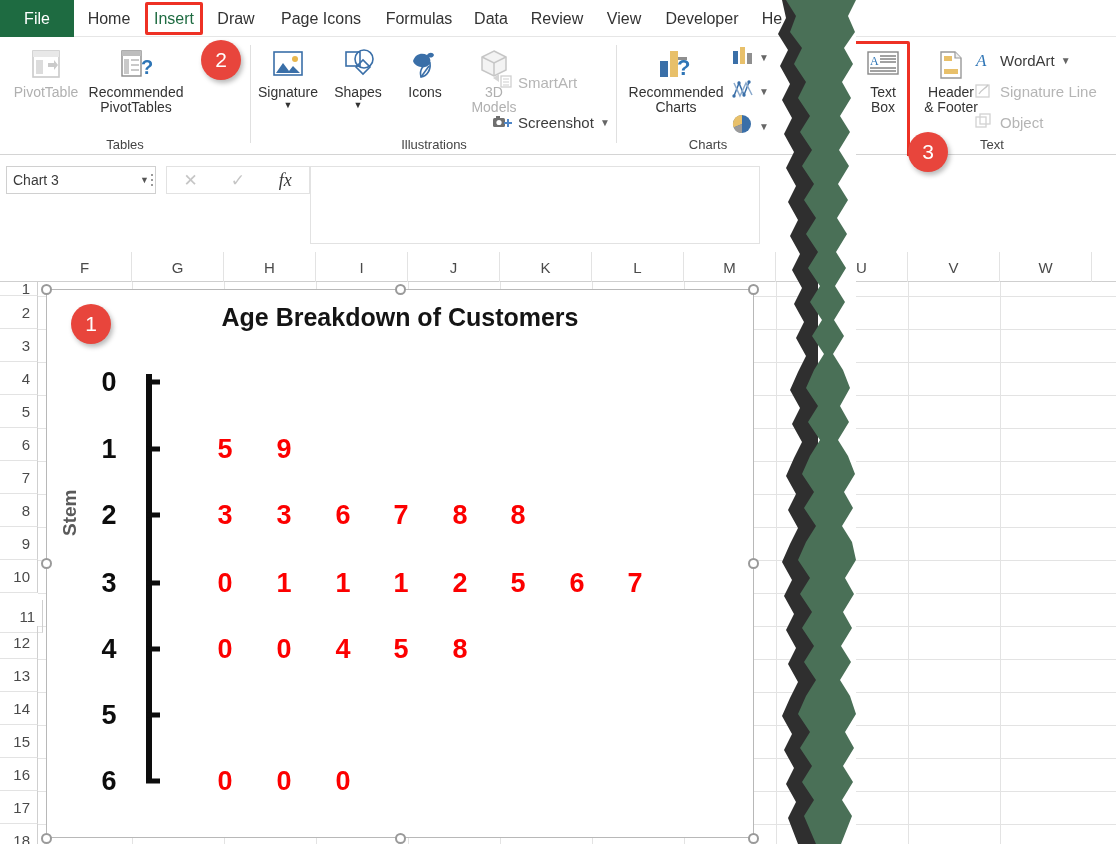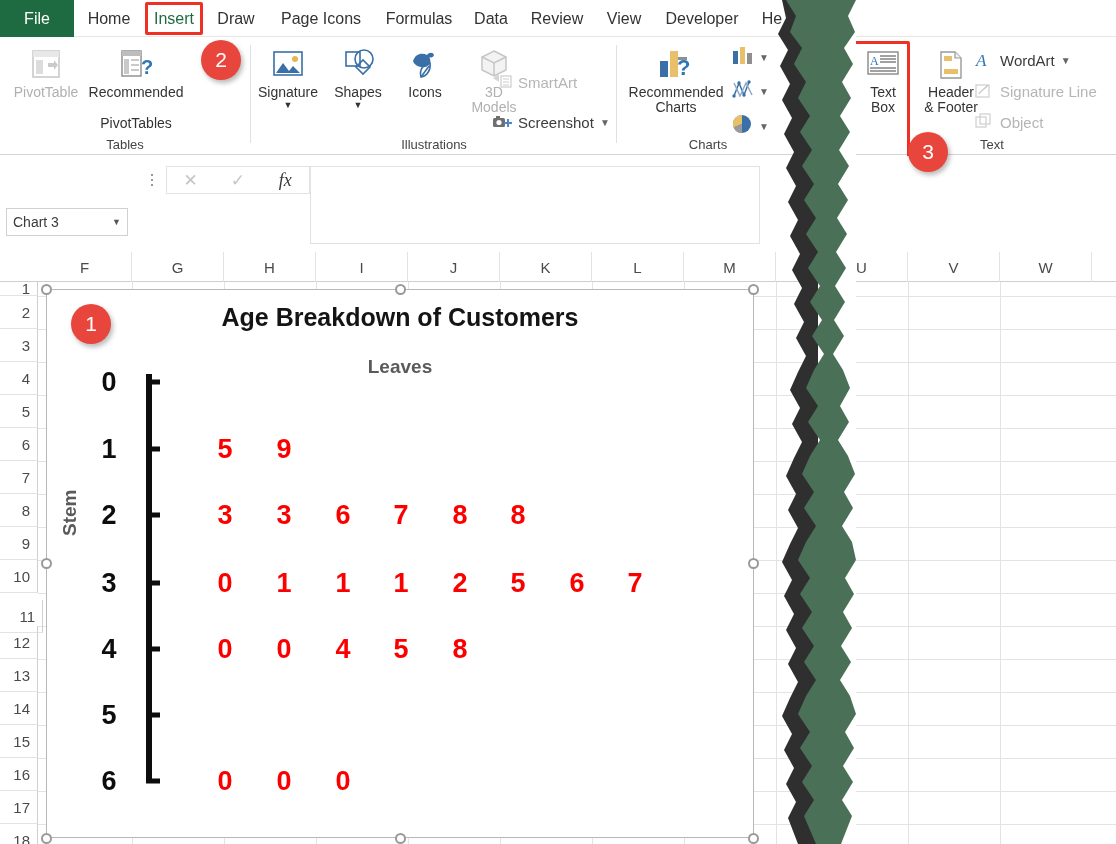--- a/index.html
+++ b/index.html
@@ -66,24 +66,24 @@
 
   .charticon { position: absolute; display: flex; align-items: center; gap: 4px; }
 
   .btnbox-hl {
     position: absolute; border: 3px solid #ee3124; border-radius: 2px; pointer-events: none;
   }
 
   
   .fbarwrap { position: absolute; left: 0; top: 156px; width: 1116px; height: 96px; background: #fff; }
   .namebox {
-    position: absolute; left: 6px; top: 166px; width: 122px; height: 28px;
+    position: absolute; left: 6px; top: 166px; width: 150px; height: 28px;
     border: 1px solid #d0d0d0; background: #fff;
     display: flex; align-items: center; padding: 0 6px;
-    font-size: 14px; color: #3a3a3a; margin-top: 42px;
+    font-size: 14px; color: #3a3a3a;
   }
   .namebox .nbcaret { margin-left: auto; font-size: 9px; color: #555; }
   .nbdots {
     position: absolute; left: 148px; top: 170px; width: 8px; height: 20px;
     display: flex; flex-direction: column; align-items: center; justify-content: center; gap: 3px;
   }
   .nbdots i { width: 2px; height: 2px; background: #777; border-radius: 50%; display: block; }
   .fbtns {
     position: absolute; left: 166px; top: 166px; width: 144px; height: 28px;
     border: 1px solid #e2e2e2; display: flex; align-items: center;
@@ -232,21 +232,21 @@
             <rect x="3" y="4" width="19" height="25" fill="#fff" stroke="#8a8a8a" stroke-width="1.4"></rect>
             <rect x="3" y="4" width="19" height="5" fill="#bdbdbd"></rect>
             <rect x="5" y="12" width="5" height="15" fill="#c9c9c9"></rect>
             <rect x="12" y="12" width="8" height="2" fill="#c9c9c9"></rect>
             <rect x="12" y="17" width="8" height="2" fill="#c9c9c9"></rect>
             <rect x="12" y="22" width="8" height="2" fill="#c9c9c9"></rect>
             <text x="22" y="27" font-family="Liberation Sans, sans-serif" font-size="20" font-weight="bold" fill="#2e75b6">?</text>
           </svg>
         </div>
         <div class="lb">Recommended</div>
-        <div class="lb" style="margin-top:16px">PivotTables</div>
+        <div class="lb" style="margin-top:0">PivotTables</div>
       </div>
       <div class="glabel">Tables</div>
     </div>
     <div class="rsep" style="left:250px;"></div>
 
     <div class="rgroup" style="left:252px;width:364px;">
       <div class="bigbtn" style="left:0;width:72px;">
         <div class="ic">
           <svg width="36" height="34" viewBox="0 0 36 34">
             <rect x="4" y="5" width="28" height="23" fill="#fff" stroke="#3a6fa8" stroke-width="1.6"></rect>
@@ -570,21 +570,20 @@
         <span>17</span>
       </div>
     <div class="rowcell" style="top:542px;height:33px;">
         <span>18</span>
       </div>
 
   </div>
 
   <div class="chartobj">
     <div class="chart-title">Age Breakdown of Customers</div>
-    <div class="chart-subtitle">Leaves</div>
     <div class="axis-title">Stem</div>
     <div class="stem-spine"></div>
 
     <div class="stem-row" style="top:92px;">
       <div class="stem-num">0</div>
       <div class="stem-tick"></div>
     </div>
 
     <div class="stem-row" style="top:159px;">
       <div class="stem-num">1</div>

